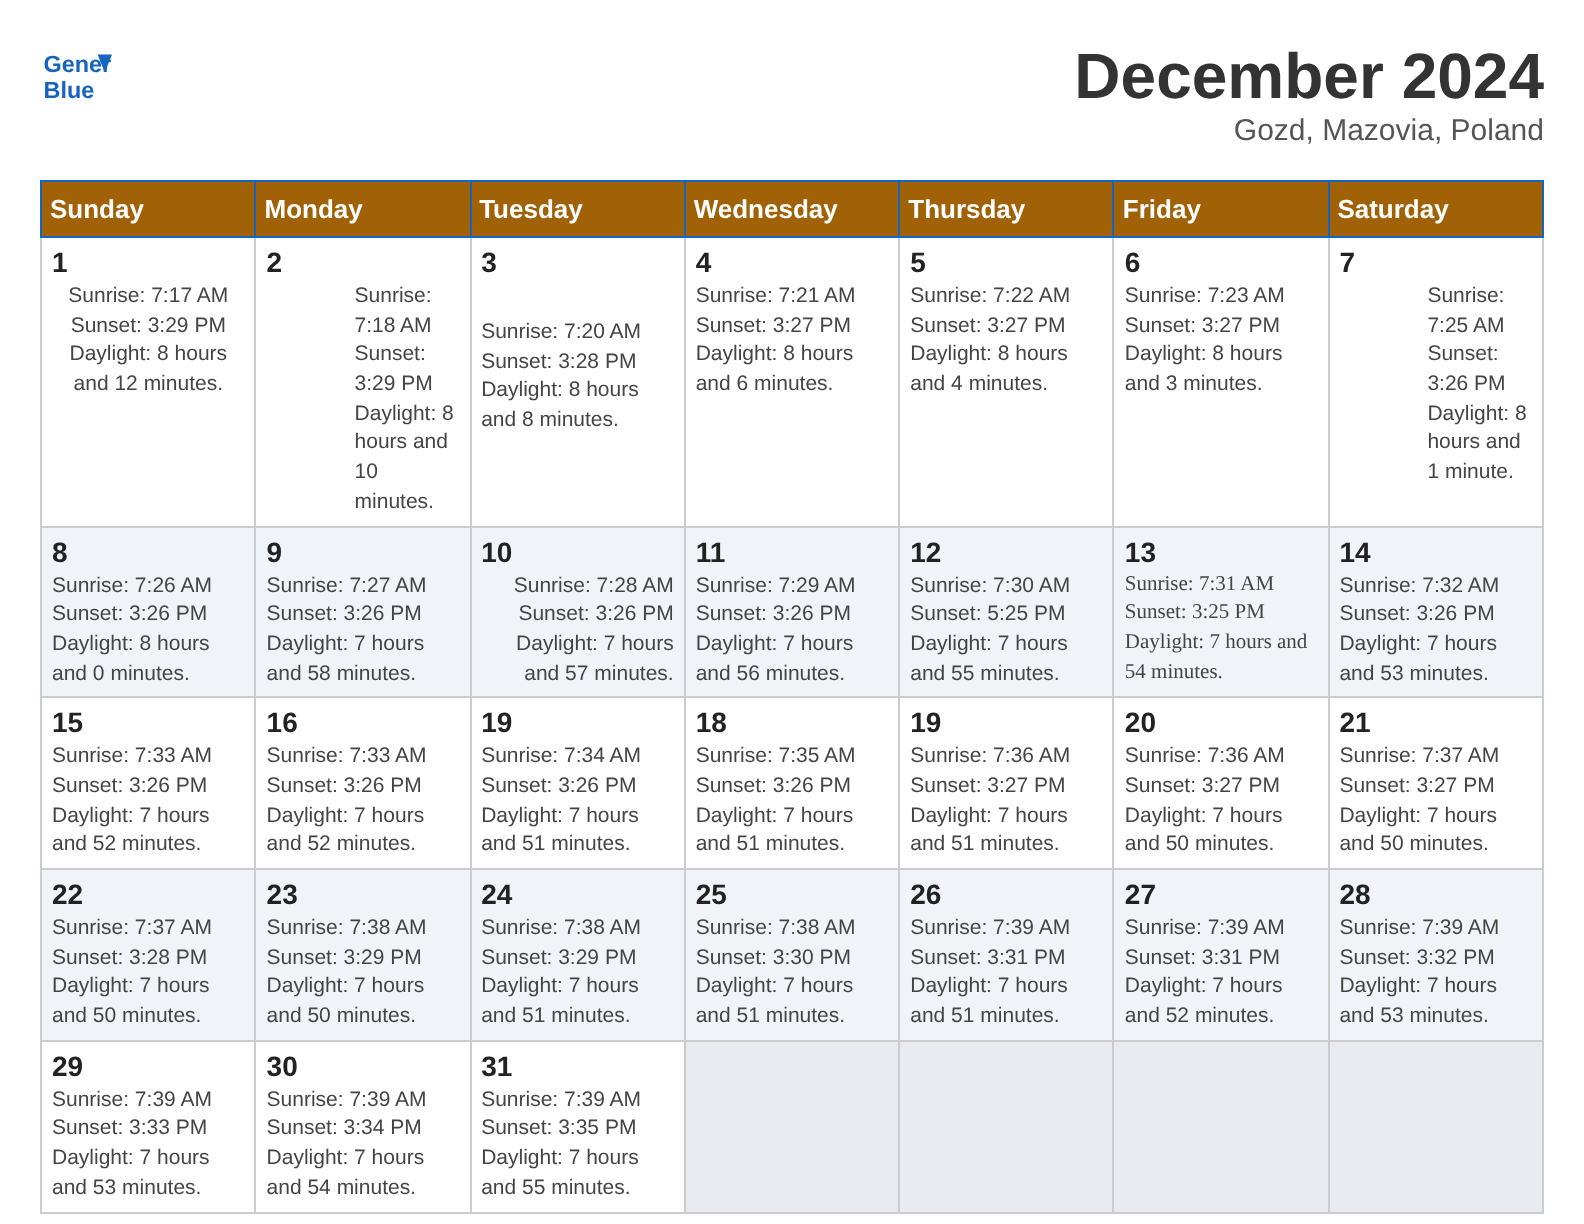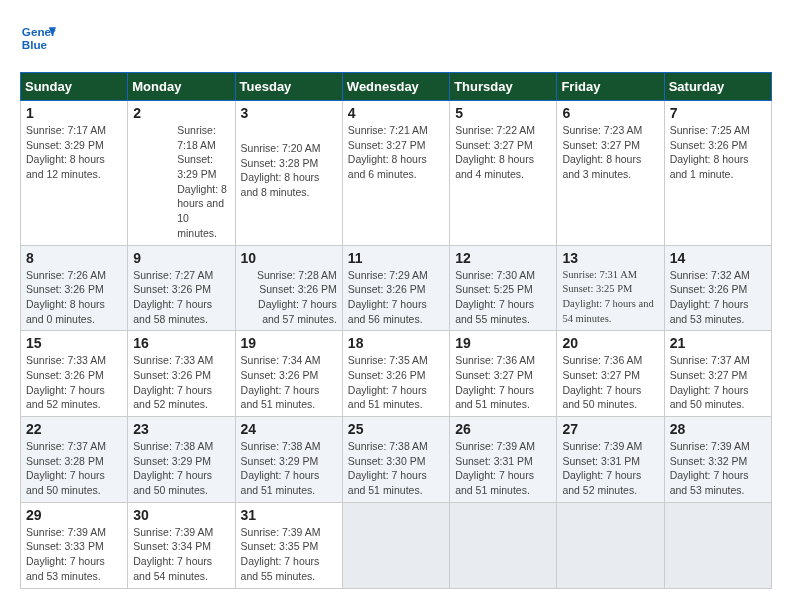--- a/index.html
+++ b/index.html
@@ -37,21 +37,21 @@
       font-size: 15px;
       font-weight: normal;
       color: #555;
     }
     table {
       width: 100%;
       border-collapse: collapse;
       font-size: 11px;
     }
     thead tr th {
-      background: #14532d;
+      background: #a16207;
       color: #fff;
       padding: 6px 4px;
       text-align: left;
       font-size: 13px;
       font-weight: bold;
       border: 1px solid #1565c0;
     }
     tbody tr td {
       border: 1px solid #ccc;
       vertical-align: top;
@@ -84,40 +84,44 @@
 </head>
 <body>
 
 <div class="header">
   <div class="logo">
     <svg class="logo-icon" viewBox="0 0 40 40">
       <text x="2" y="18" font-size="13" font-weight="bold" fill="#1565c0">General</text>
       <text x="2" y="32" font-size="13" font-weight="bold" fill="#1565c0">Blue</text>
       <polygon points="32,8 40,8 36,18" fill="#1565c0"></polygon>
     </svg>
+  </div>
+  <div class="title-block">
+    <h1>December 2024</h1>
+    <h2>Gozd, Mazovia, Poland</h2>
   </div>
 </div>
 
 <table>
   <thead>
     <tr id="header-row">
         <th>Sunday</th>
         <th>Monday</th>
         <th>Tuesday</th>
         <th>Wednesday</th>
         <th>Thursday</th>
         <th>Friday</th>
         <th>Saturday</th>
       </tr>
   </thead>
   <tbody id="calendar-body">
   <tr>
         <td>
           <span class="day-num">1</span>
-          <div class="day-info" style="white-space: pre-line;">Sunrise: 7:17 AM
+          <div class="day-info" style="white-space: pre-line; text-align: center;">Sunrise: 7:17 AM
 Sunset: 3:29 PM
 Daylight: 8 hours and 12 minutes.</div>
         </td>
         <td>
           <span class="day-num">2</span>
           <div class="day-info" style="white-space: pre-line; margin-left: 44px;">Sunrise: 7:18 AM
 Sunset: 3:29 PM
 Daylight: 8 hours and 10 minutes.</div>
         </td>
         <td>
@@ -139,21 +143,21 @@
 Daylight: 8 hours and 4 minutes.</div>
         </td>
         <td>
           <span class="day-num">6</span>
           <div class="day-info" style="white-space: pre-line;">Sunrise: 7:23 AM
 Sunset: 3:27 PM
 Daylight: 8 hours and 3 minutes.</div>
         </td>
         <td>
           <span class="day-num">7</span>
-          <div class="day-info" style="white-space: pre-line;">Sunrise: 7:25 AM
+          <div class="day-info" style="white-space: pre-line; margin-left: 44px;">Sunrise: 7:25 AM
 Sunset: 3:26 PM
 Daylight: 8 hours and 1 minute.</div>
         </td>
       </tr>
       <tr>
         <td>
           <span class="day-num">8</span>
           <div class="day-info" style="white-space: pre-line;">Sunrise: 7:26 AM
 Sunset: 3:26 PM
 Daylight: 8 hours and 0 minutes.</div>

